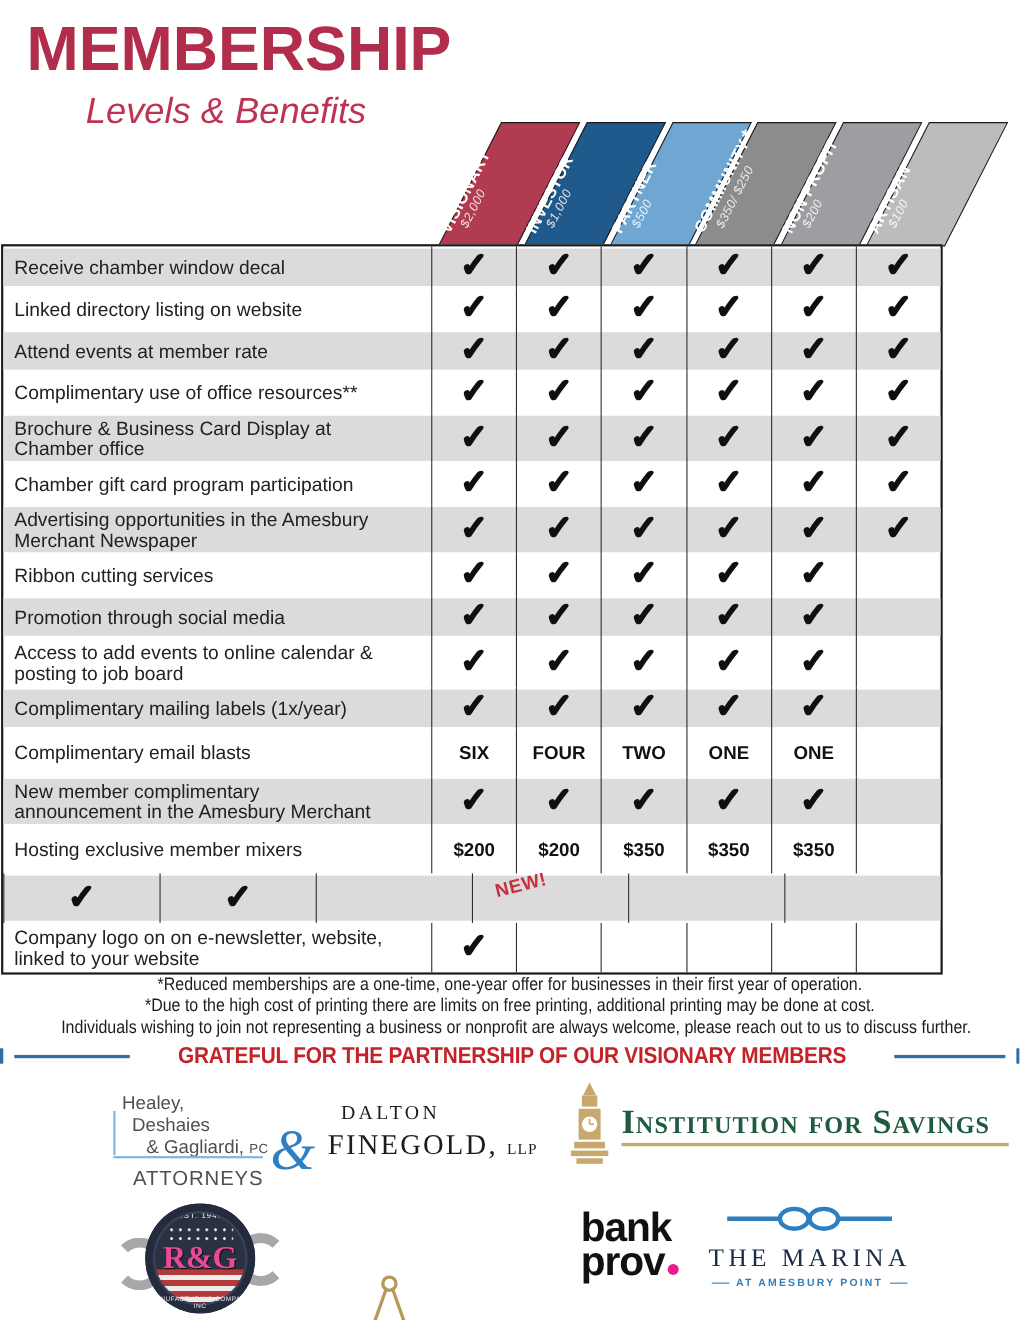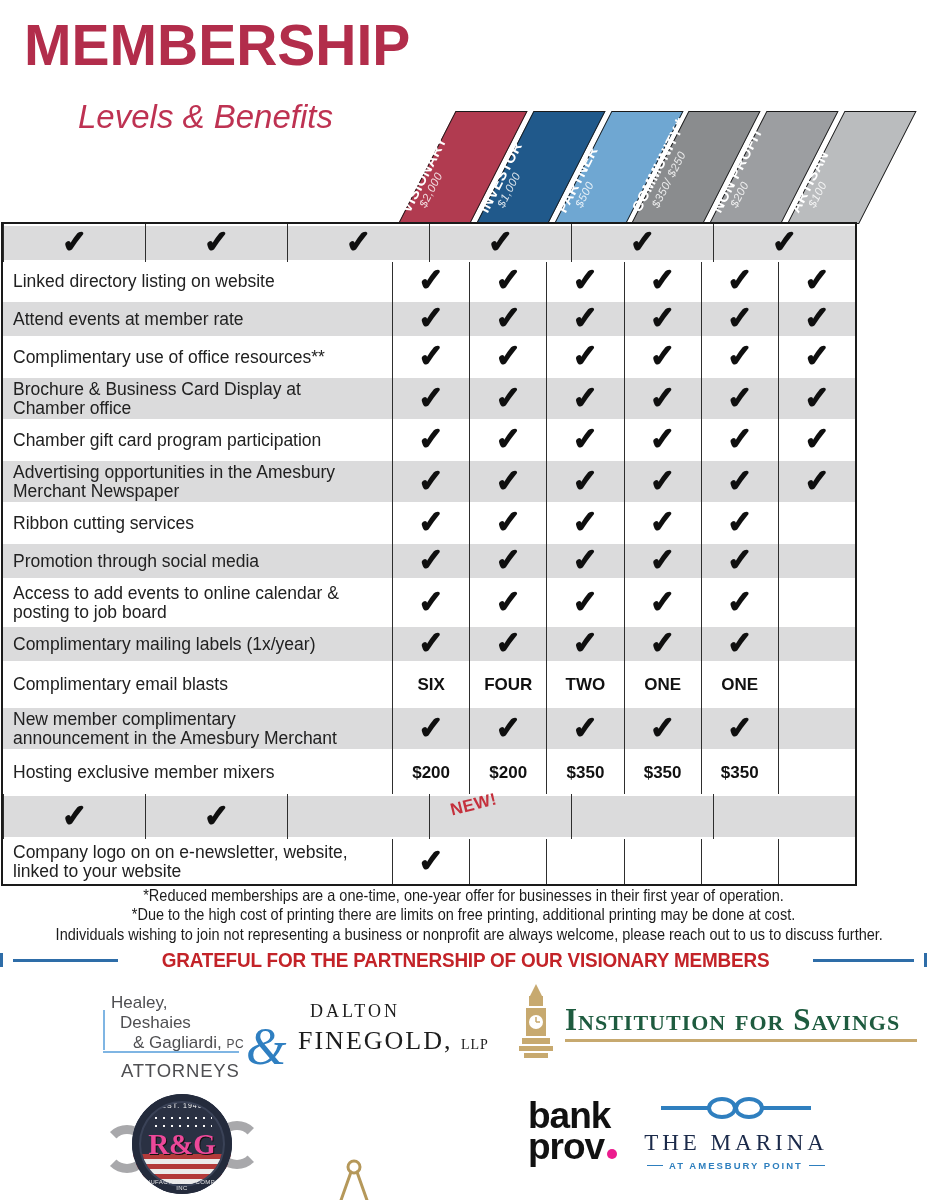--- a/index.html
+++ b/index.html
@@ -2,21 +2,21 @@
 <html><head>
 <meta charset="utf-8">
 <style>
   html,body{margin:0;padding:0;background:#fff;}
   .page{position:relative;width:927px;height:1200px;background:#fff;overflow:hidden;
         font-family:"Liberation Sans",sans-serif;}
 
   
   .title{position:absolute;left:24px;top:12px;font-size:57px;font-weight:bold;
          color:#B22D4B;letter-spacing:0;}
-  .subtitle{position:absolute;left:78px;top:98px;font-size:33px;font-style:italic;
+  .subtitle{position:absolute;left:78px;top:82px;font-size:33px;font-style:italic;
             color:#BE3252;}
 
   
   .hdrs{position:absolute;left:0;top:0;}
   .hdr{position:absolute;top:111px;width:70px;height:111px;}
   .hbg{position:absolute;left:0;top:0;width:100%;height:100%;
        border:1.5px solid #1a1a1a;transform:skewX(-27deg);transform-origin:0 100%;}
   .hlab{position:absolute;left:24px;bottom:2px;transform:rotate(-63deg);
         transform-origin:0 100%;white-space:nowrap;line-height:1.0;}
   .hname{font-size:14.5px;font-weight:800;color:#fff;letter-spacing:.4px;}
@@ -167,20 +167,21 @@
         <div class="hbg" style="background: rgb(186, 188, 190);"></div>
         <div class="hlab">
           <div class="hname">ARTISAN</div>
           <div class="hprice">$100</div>
         </div>
       </div>
     </div>
 
   <div class="tbl">
       <div class="row gray">
+        <div class="lbl">Receive chamber window decal</div>
         <div class="cell">
           <span class="check">✓</span>
         </div>
         <div class="cell">
           <span class="check">✓</span>
         </div>
         <div class="cell">
           <span class="check">✓</span>
         </div>
         <div class="cell">

